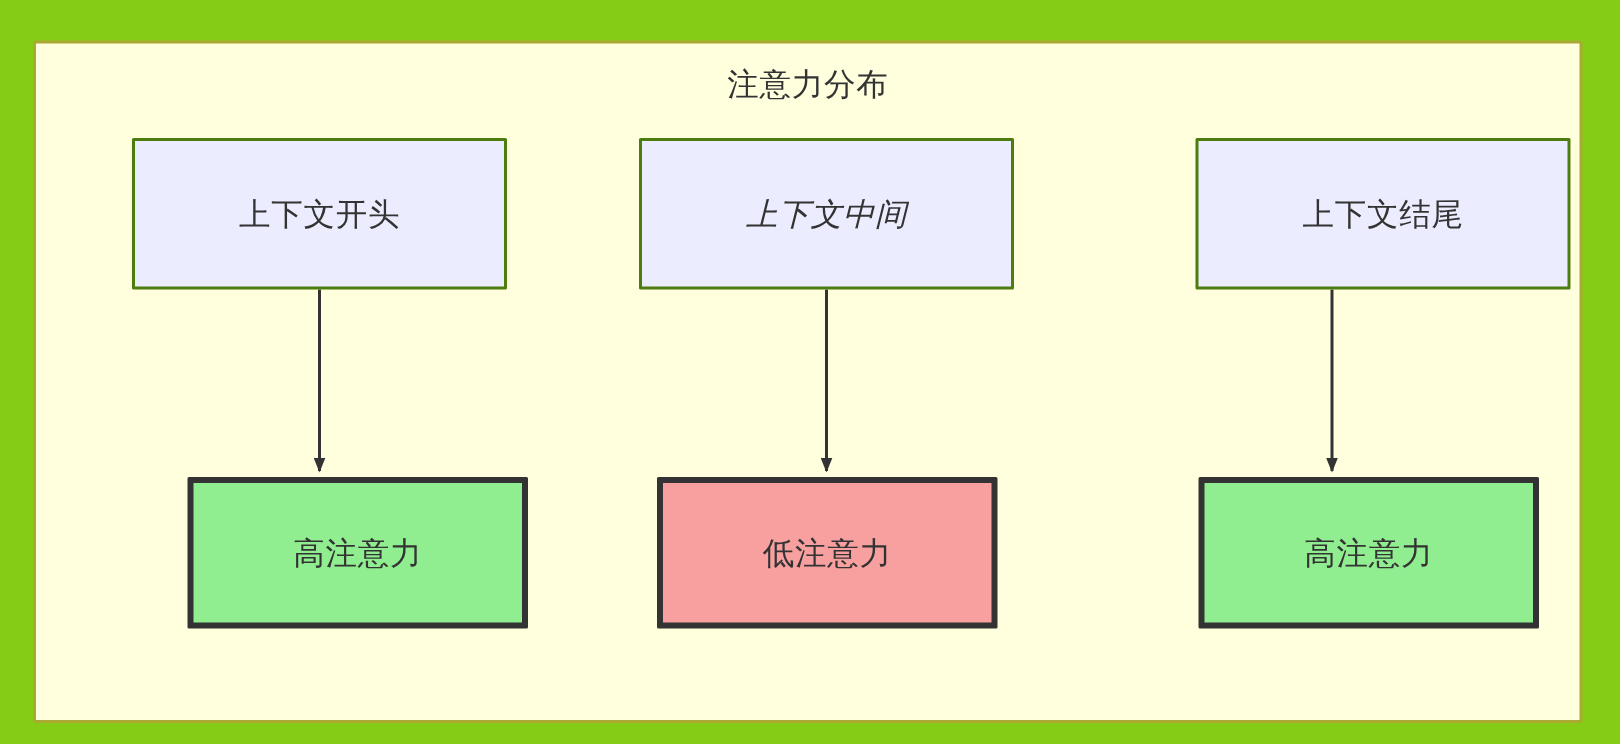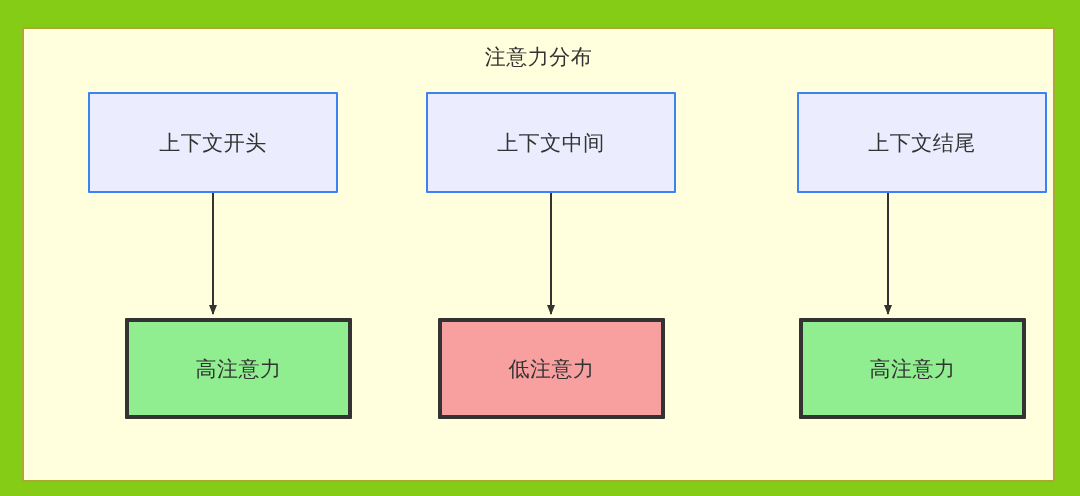--- a/index.html
+++ b/index.html
@@ -57,38 +57,38 @@
     font-size: 21px;
     color: #333333;
     letter-spacing: 0.5px;
     white-space: nowrap;
   }
 
   .node-source {
     width: 250px;
     height: 101px;
     background: #ececff;
-    border: 2px solid #3b82f6;
+    border: 2px solid #4d7c0f;
     border-radius: 1px;
     text-align: right;
   }
 
   .node-outcome {
     width: 227px;
     height: 101px;
     border: 4px solid #333333;
     border-radius: 1px;
   }
 
   .fill-high { background: #90ee90; margin-left: 24px; }
   .fill-low  { background: #f8a0a0; }
 
   
   #src-start   { left: 88px;  top: 92px;  }
-  #src-middle  { left: 426px; top: 92px;  }
+  #src-middle  { left: 426px; top: 92px; font-style: italic;  }
   #src-end     { left: 797px; top: 92px;  }
 
   #out-start   { left: 101px; top: 318px; }
   #out-middle  { left: 438px; top: 318px; }
   #out-end     { left: 775px; top: 318px; }
 
   
   .edges {
     position: absolute;
     left: 0;

